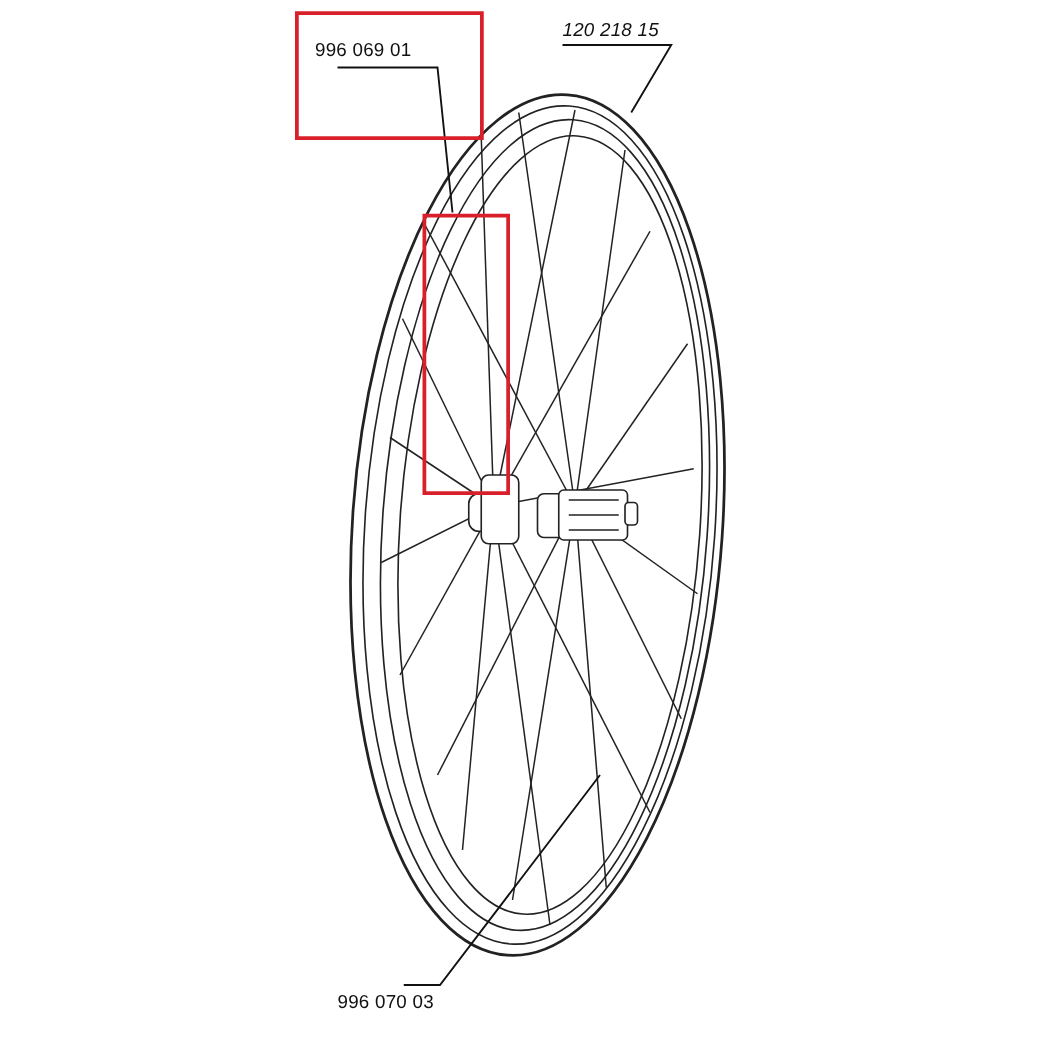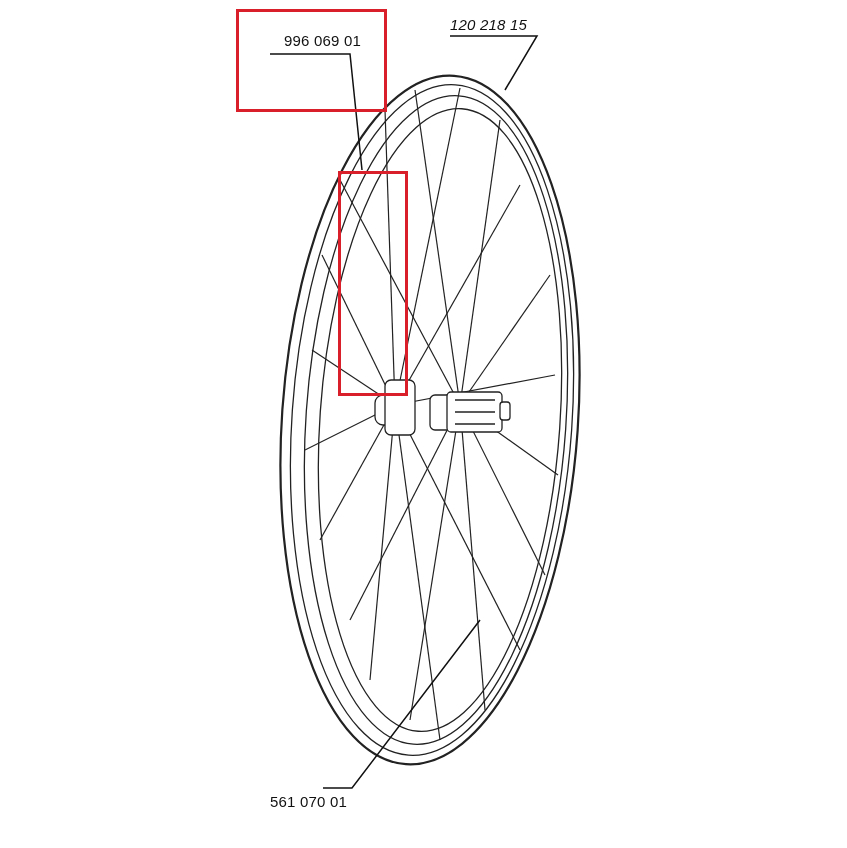--- a/index.html
+++ b/index.html
@@ -52,18 +52,18 @@
     <line x1="455" y1="424" x2="495" y2="424"></line>
     <rect x="500" y="402" width="10" height="18" rx="3"></rect>
   </g>
   <g stroke="#111" stroke-width="1.5" fill="none">
     <polyline points="270,54 350,54 362,170"></polyline>
     <polyline points="450,36 537,36 505,90"></polyline>
     <polyline points="323,788 352,788 480,620"></polyline>
   </g>
 </svg>
 
-<div class="label" style="left:284px; top:32px;">996 069 01</div>
+<div class="label" style="left:252px; top:32px;">996 069 01</div>
 <div class="label" style="left:450px; top:16px;font-style:italic;">120 218 15</div>
-<div class="label" style="left:270px; top:793px;">561 070 01</div>
+<div class="label" style="left:270px; top:793px;">996 070 03</div>
 
 <div class="hl" style="left:236px; top:9px; width:151px; height:103px;"></div>
 <div class="hl" style="left:338px; top:171px; width:70px; height:225px;"></div>
 
 </body></html>

